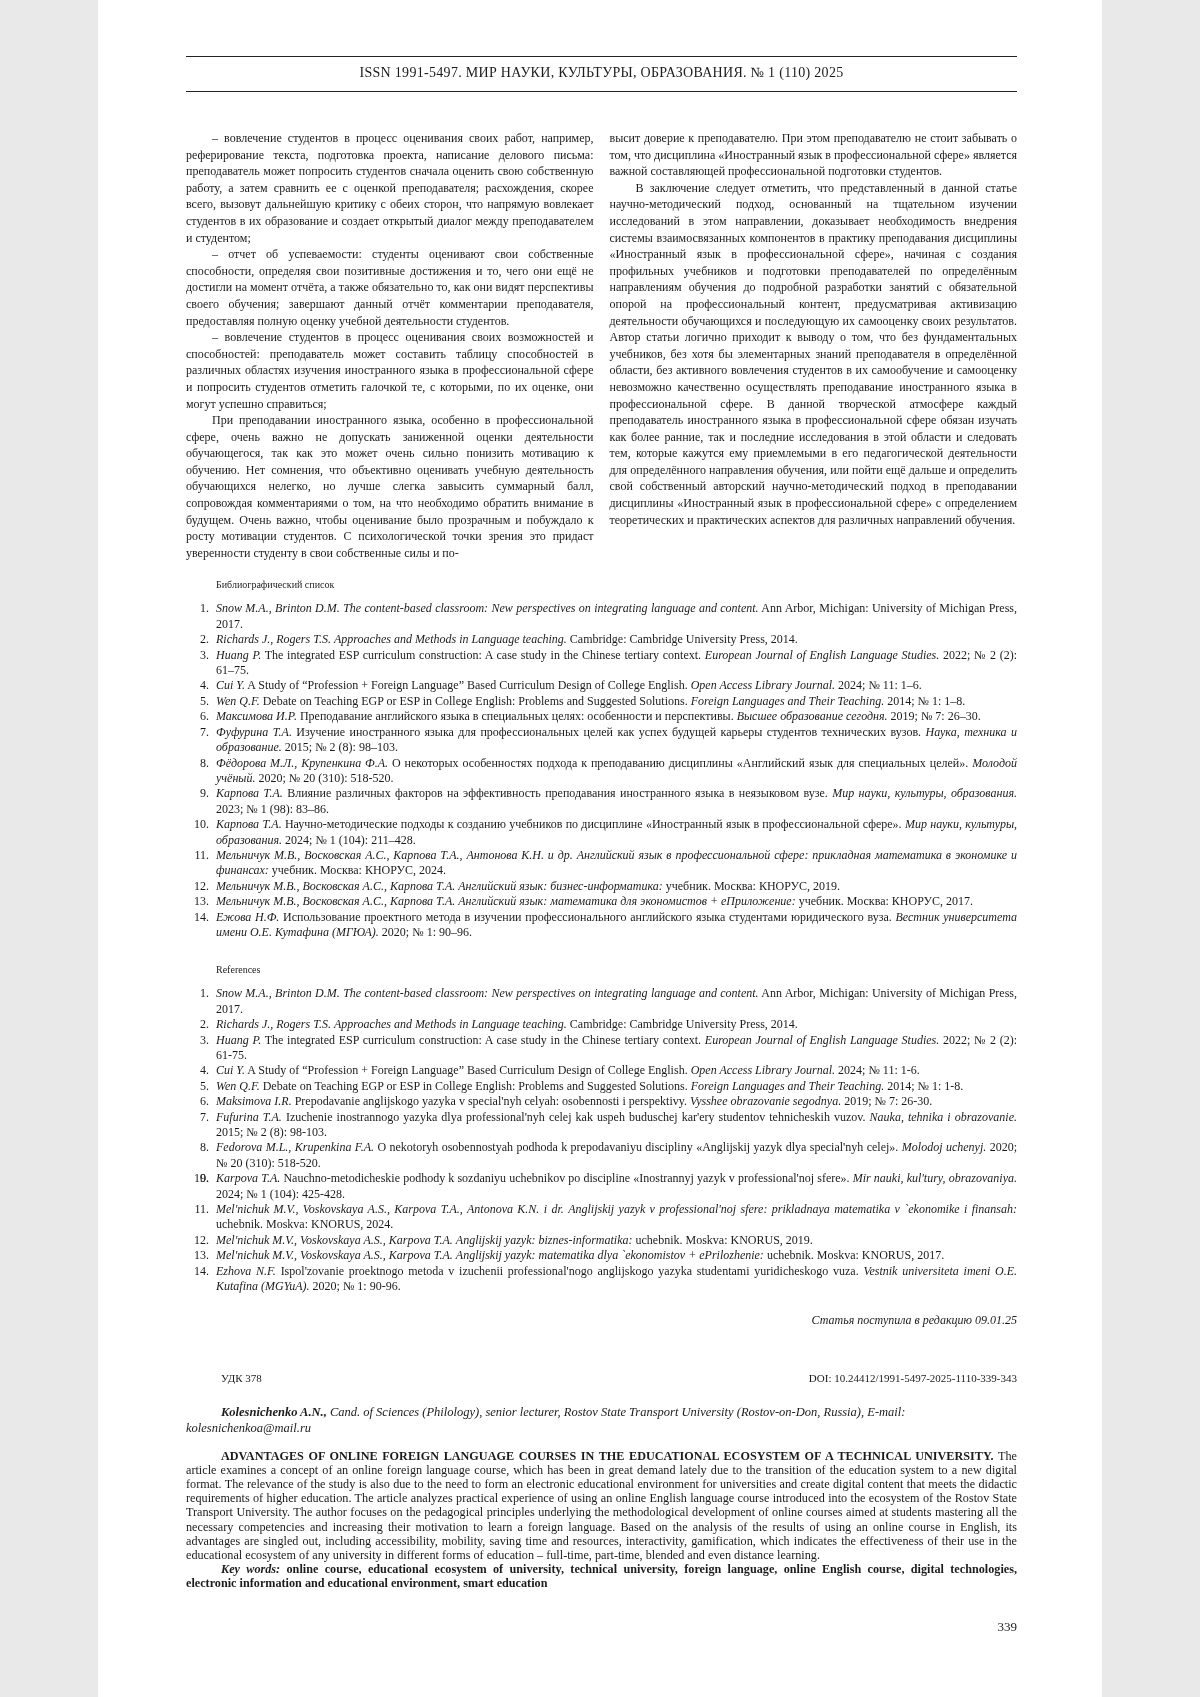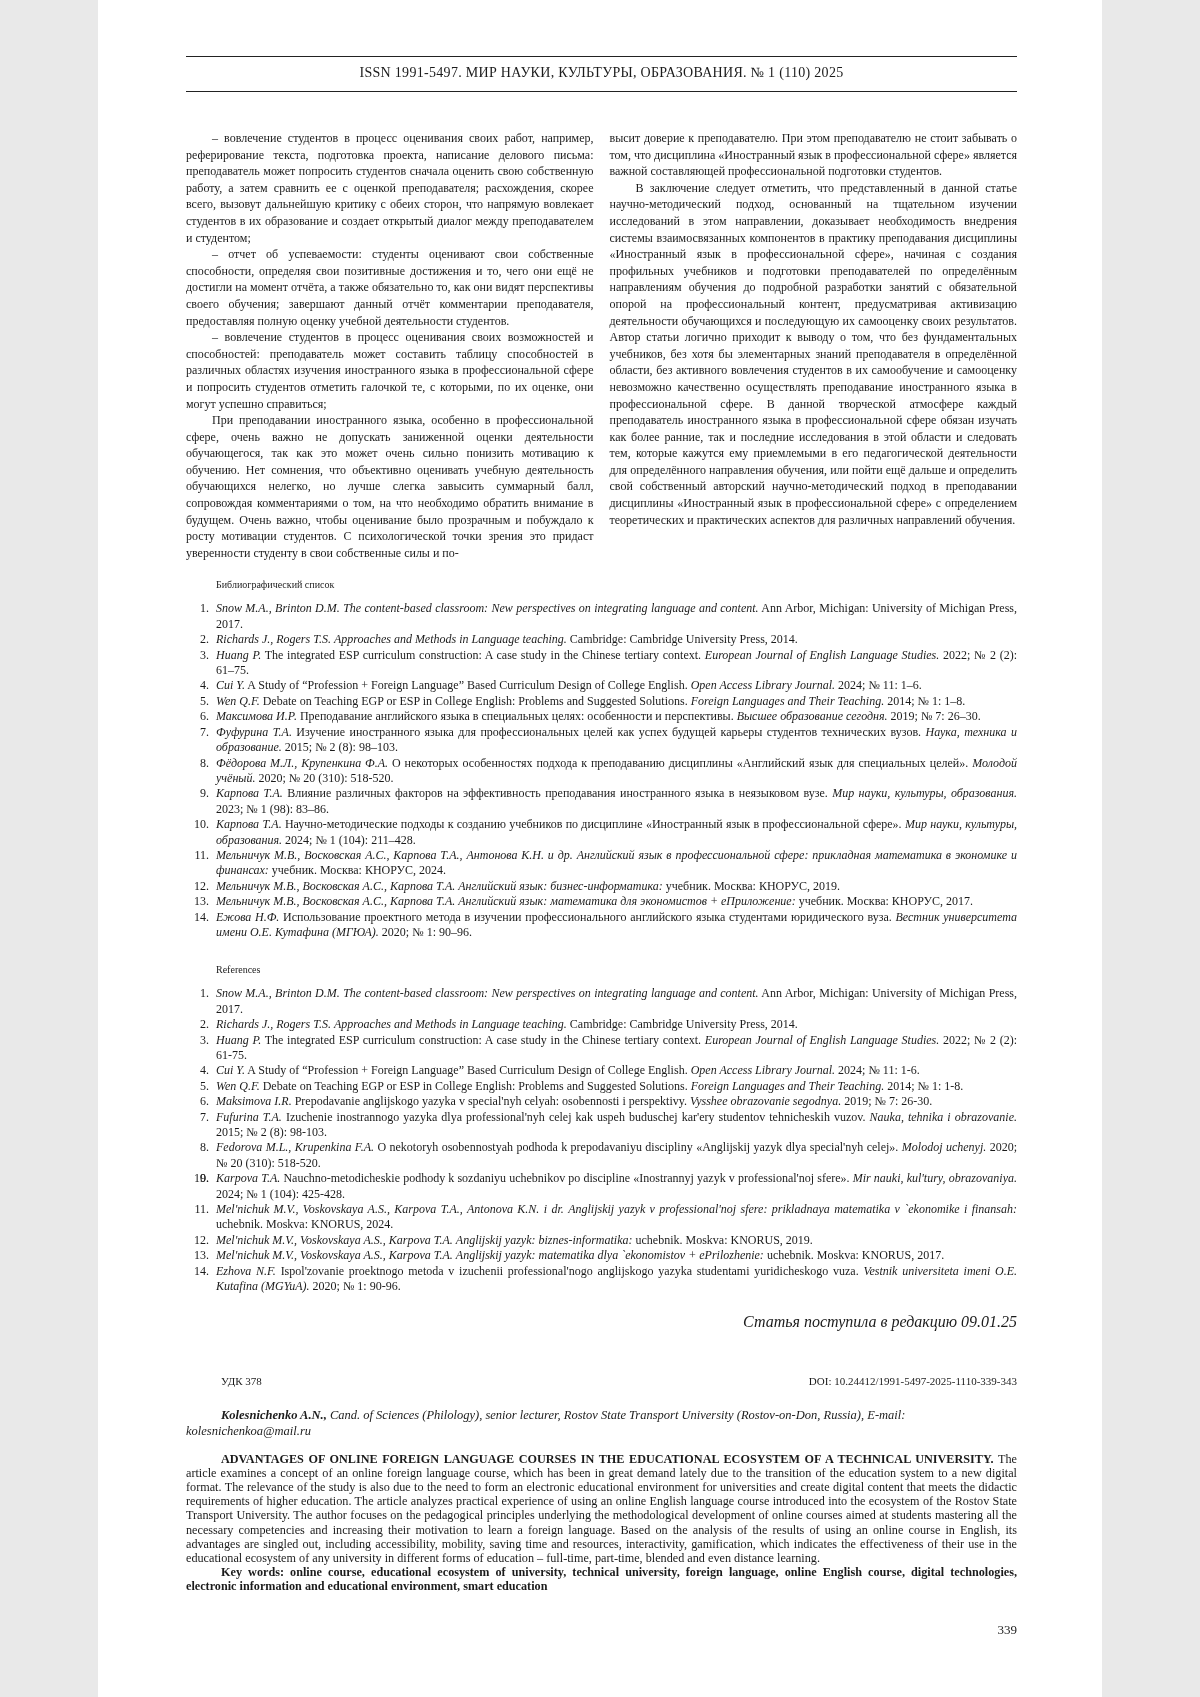--- a/index.html
+++ b/index.html
@@ -38,21 +38,21 @@
   .ref-item {
     position: relative;
     padding-left: 30px;
     font-size: 12px;
     line-height: 15.4px;
     text-align: justify;
   }
   .ref-num { position: absolute; left: 0; top: 0; width: 23px; text-align: right; }
   .refs-section { margin-top: 24px; }
   
-  .received { text-align: right; font-style: italic; font-size: 16px; margin-top: 18px; }
+  .received { text-align: right; font-style: italic; font-size: 12px; margin-top: 18px; }
   .meta-row {
     display: flex; justify-content: space-between;
     margin-top: 44px; font-size: 11px; padding-left: 35px;
   }
   .author-line {
     margin: 20px 0 0 0;
     font-size: 12.5px; line-height: 16px;
     font-style: italic; text-indent: 35px;
   }
   .author-line .a-name { font-weight: bold; }
@@ -60,21 +60,21 @@
     margin: 13px 0 0 0;
     font-size: 12.2px; line-height: 14.2px;
     text-align: justify; text-indent: 35px;
   }
   .abstract b { font-weight: bold; }
   .keywords {
     margin: 0; font-weight: bold;
     font-size: 12.2px; line-height: 14.2px;
     text-align: justify; text-indent: 35px;
   }
-  .keywords .kw-label { }
+  .keywords .kw-label { font-style: italic; }
   .page-number { text-align: right; font-size: 13px; margin-top: 28px; }
   i { font-style: italic; }
 </style>
 </head>
 <body>
 
 <div class="page">
 
   <header>
     <hr class="rule">

